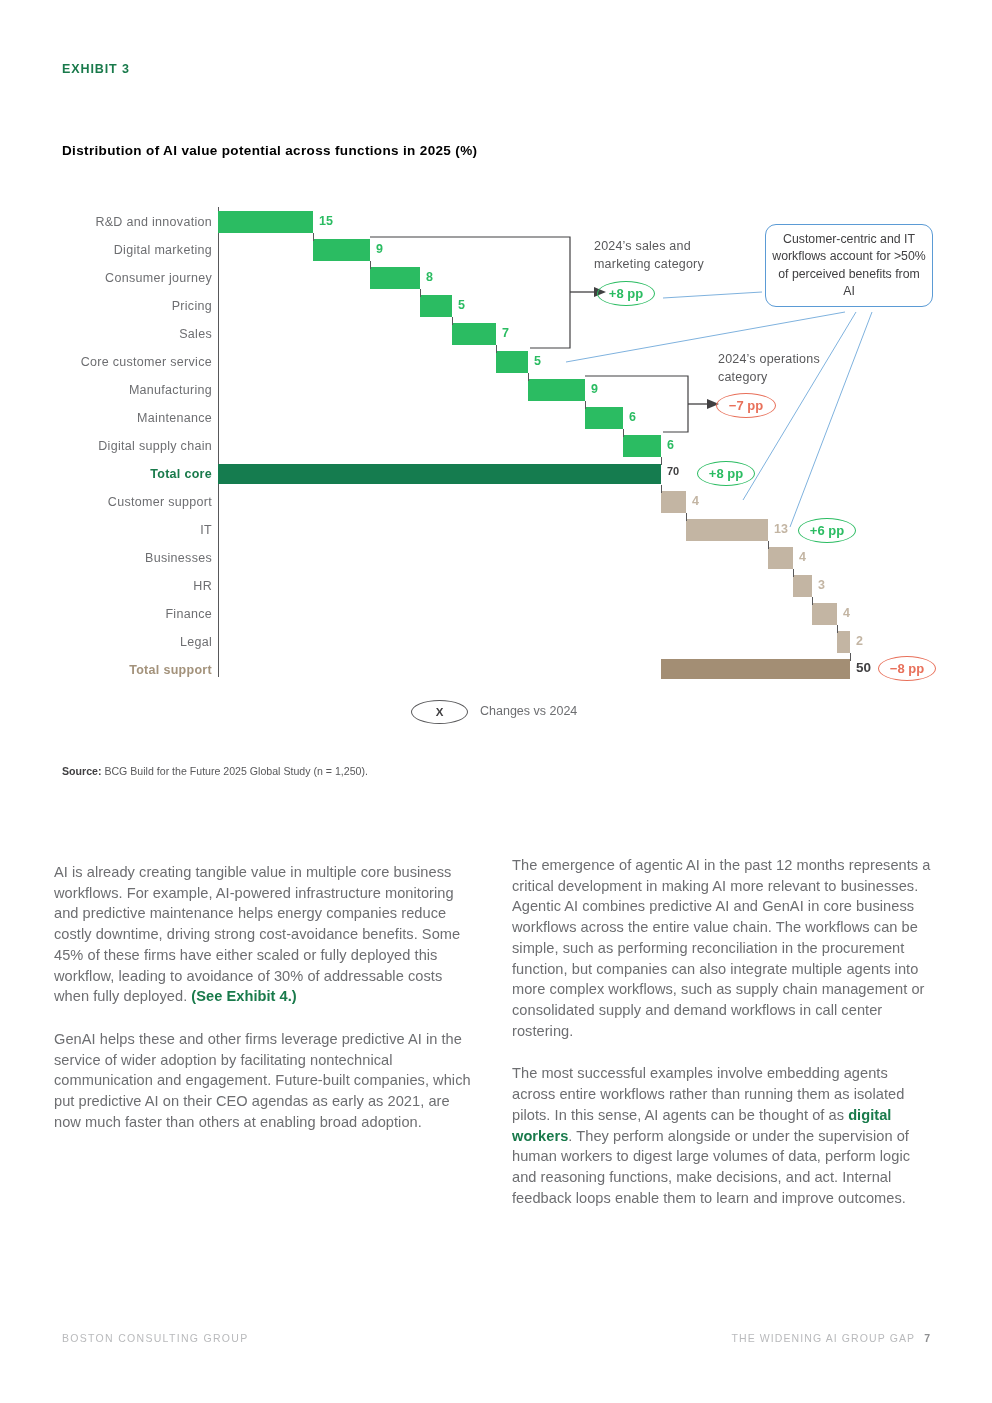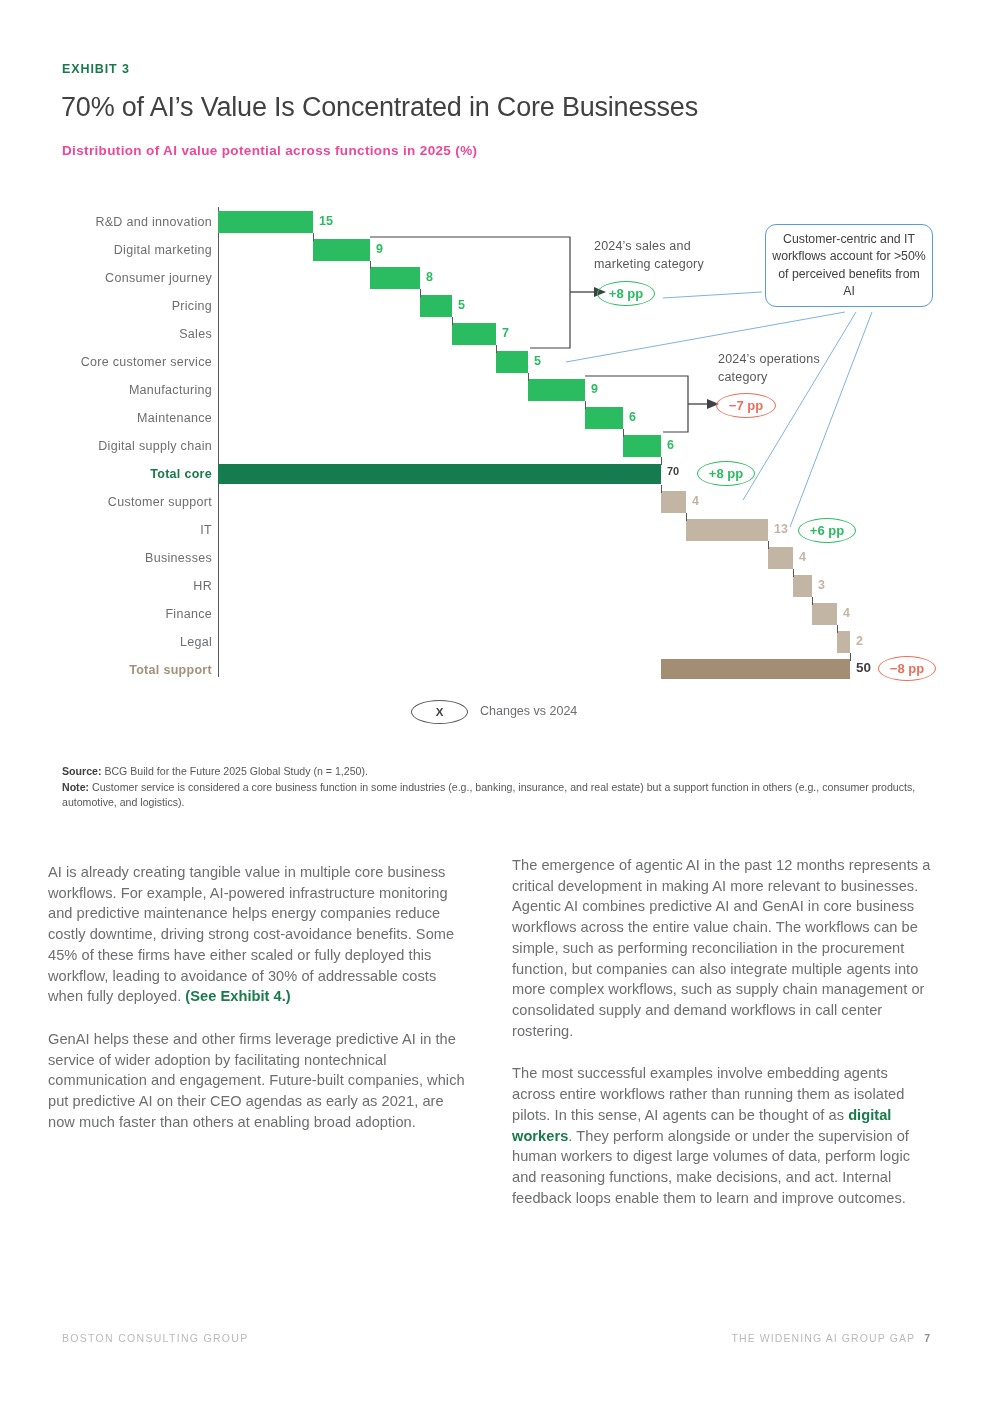--- a/index.html
+++ b/index.html
@@ -22,21 +22,21 @@
   }
   .exhibit-title {
     position:absolute; left:61px; top:92px;
     font-family:"Liberation Sans", sans-serif;
     font-size:27px; font-weight:400; color:#414042;
     letter-spacing:-0.2px;
   }
   .exhibit-subtitle {
     position:absolute; left:62px; top:143px;
     font-family:"Liberation Sans", sans-serif;
-    font-size:13.5px; font-weight:bold; color:#ec4899;
+    font-size:13.5px; font-weight:bold; color:#000000;
     letter-spacing:0.35px;
   }
 
   
   .chart { position:absolute; left:0; top:0; width:992px; height:740px; }
   .cat-label {
     position:absolute; text-align:right; width:150px; left:62px;
     font-family:"Liberation Sans", sans-serif;
     font-size:12.5px; color:#6d6e71; letter-spacing:0.3px;
     white-space:nowrap;
@@ -108,21 +108,21 @@
   
   .srcnote {
     position:absolute; left:62px; top:764px; width:872px;
     font-family:"Liberation Sans", sans-serif;
     font-size:10.6px; color:#58585a; line-height:1.48;
   }
   .srcnote b { color:#414042; }
 
   
   .col { position:absolute; width:420px; font-family:"Liberation Sans", sans-serif; }
-  .col.left  { left:48px;  top:862px; }
+  .col.left  { left:54px;  top:862px; }
   .col.right { left:512px; top:855px; }
   .col p {
     margin:0 0 22px 0; font-size:14.6px; line-height:1.42;
     color:#6d6e71; letter-spacing:0.05px;
   }
   .sec-head {
     margin:0 0 28px 0; font-family:"Liberation Sans", sans-serif;
     font-size:24px; font-weight:bold; color:#197A4B; letter-spacing:-0.1px;
   }
   .grn-bold { color:#197A4B; font-weight:bold; }
@@ -140,21 +140,20 @@
     text-align:right; white-space:nowrap;
   }
   .footer-page { color:#8e8f91; font-weight:bold; letter-spacing:0; margin-left:9px; }
 </style>
 </head>
 <body>
 
 <div class="page">
 
   <div class="exhibit-label">EXHIBIT 3</div>
-  <div class="exhibit-title">70% of AI’s Value Is Concentrated in Core Businesses</div>
   <div class="exhibit-subtitle">Distribution of AI value potential across functions in 2025 (%)</div>
 
   <div class="chart">
 
     <div class="axis"></div>
 
     <div class="cat-label" style="top:215px">R&amp;D and innovation</div>
     <div class="cat-label" style="top:243px">Digital marketing</div>
     <div class="cat-label" style="top:271px">Consumer journey</div>
     <div class="cat-label" style="top:299px">Pricing</div>
@@ -257,23 +256,20 @@
     <div class="callout">Customer-centric and IT workflows account for &gt;50% of perceived benefits from AI</div>
 
     <div class="legend-ellipse">X</div>
     <div class="legend-text">Changes vs 2024</div>
   </div>
 
   <div class="srcnote">
     <div>
       <b>Source:</b><span> BCG Build for the Future 2025 Global Study (n = 1,250).</span>
     </div>
-    <div>
-      <b>Note:</b><span> Customer service is considered a core business function in some industries (e.g., banking, insurance, and real estate) but a support function in others (e.g., consumer products, automotive, and logistics).</span>
-    </div>
   </div>
 
   <div class="col left">
     <p><span>AI is already creating tangible value in multiple core business workflows. For example, AI-powered infrastructure monitoring and predictive maintenance helps energy companies reduce costly downtime, driving strong cost-avoidance benefits. Some 45% of these firms have either scaled or fully deployed this workflow, leading to avoidance of 30% of addressable costs when fully deployed. </span><span class="grn-bold">(See Exhibit 4.)</span></p>
     <p>GenAI helps these and other firms leverage predictive AI in the service of wider adoption by facilitating nontechnical communication and engagement. Future-built companies, which put predictive AI on their CEO agendas as early as 2021, are now much faster than others at enabling broad adoption.</p>
   </div>
 
   <div class="col right">
     <p>The emergence of agentic AI in the past 12 months represents a critical development in making AI more relevant to businesses. Agentic AI combines predictive AI and GenAI in core business workflows across the entire value chain. The workflows can be simple, such as performing reconciliation in the procurement function, but companies can also integrate multiple agents into more complex workflows, such as supply chain management or consolidated supply and demand workflows in call center rostering.</p>
     <p><span>The most successful examples involve embedding agents across entire workflows rather than running them as isolated pilots. In this sense, AI agents can be thought of as </span><span class="grn-bold">digital workers</span><span>. They perform alongside or under the supervision of human workers to digest large volumes of data, perform logic and reasoning functions, make decisions, and act. Internal feedback loops enable them to learn and improve outcomes.</span></p>

